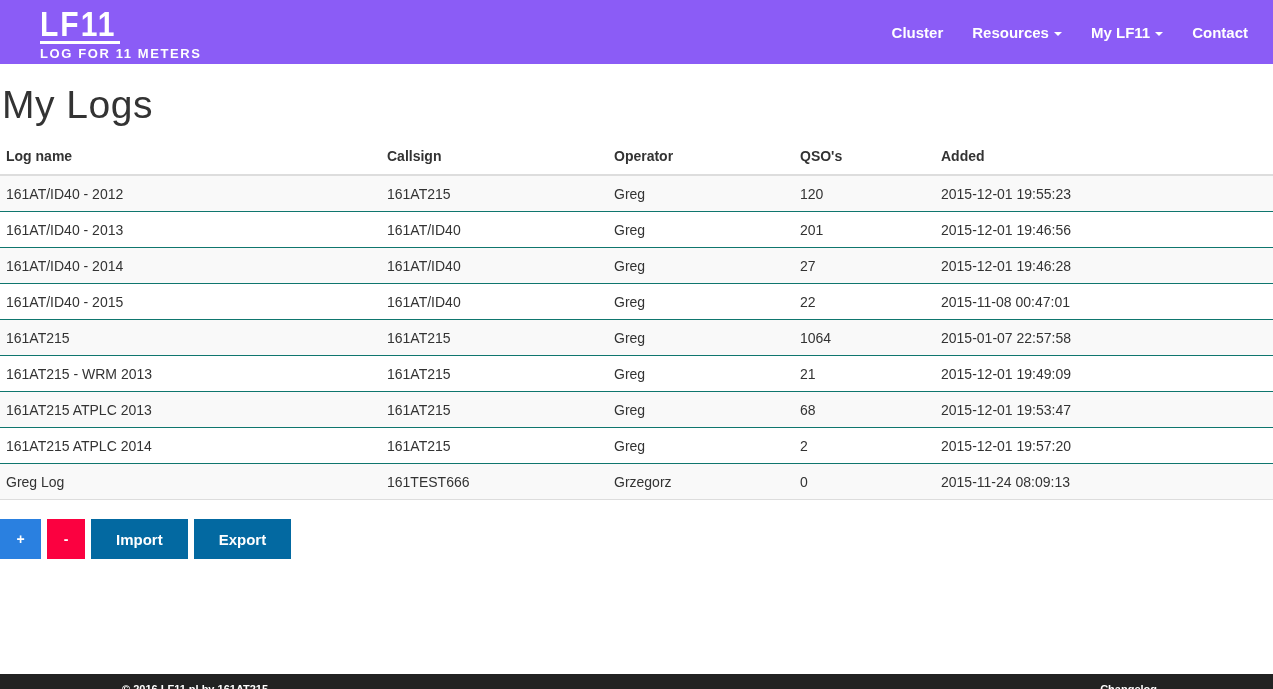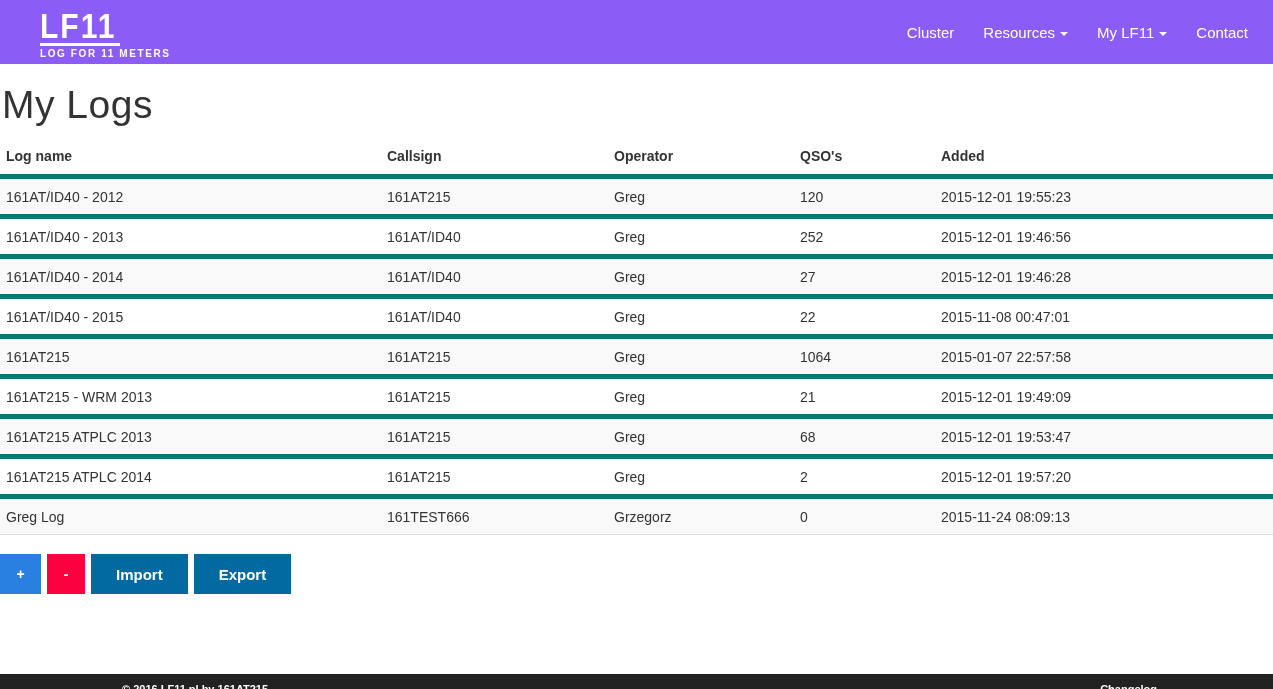--- a/index.html
+++ b/index.html
@@ -24,31 +24,31 @@
   .logo { color: #fff; cursor: pointer; padding-top: 4px; }
   .logo-main {
     font-size: 30px;
     font-weight: 700;
     letter-spacing: 2px;
     line-height: 1;
     transform: scaleY(1.15);
     transform-origin: top left;
   }
   .logo-underline { height: 3px; background: #fff; margin: 4px 0 2px 0; width: 80px; }
-  .logo-tagline { font-size: 10px; font-weight: 700; letter-spacing: 1.6px; white-space: nowrap; }
+  .logo-tagline { font-size: 13px; font-weight: 700; letter-spacing: 1.6px; white-space: nowrap; }
   .nav-menu {
     list-style: none;
     display: flex;
     gap: 29px;
     margin: 0; padding: 0;
   }
   .nav-item {
     color: #fff;
     font-size: 15px;
-    font-weight: 400;
+    font-weight: 700;
     cursor: pointer;
     white-space: nowrap;
   }
   .caret {
     display: inline-block;
     width: 0; height: 0;
     margin-left: 5px;
     vertical-align: middle;
     border-left: 4px solid transparent;
     border-right: 4px solid transparent;
@@ -71,21 +71,21 @@
     font-size: 14px;
   }
   .logs-table th {
     text-align: left;
     font-weight: 700;
     padding: 8px 8px 10px 6px;
     border-bottom: 2px solid #ddd;
   }
   .logs-table td {
     padding: 10px 8px 9px 6px;
-    border-top: 5px solid #0f766e;
+    border-top: 1px solid #0f766e;
   }
   .logs-table tbody tr:last-child td { border-bottom: 1px solid #ddd; }
   .logs-table tbody tr:nth-child(odd) { background: #f9f9f9; }
   .logs-table tbody tr { cursor: pointer; }
 
   
   .actions { display: flex; gap: 6px; margin-top: 19px; }
   .btn {
     border: none;
     color: #fff;
@@ -166,21 +166,21 @@
       <td>161AT/ID40 - 2012</td>
       <td>161AT215</td>
       <td>Greg</td>
       <td>120</td>
       <td>2015-12-01 19:55:23</td>
     </tr>
         <tr class="log-row">
       <td>161AT/ID40 - 2013</td>
       <td>161AT/ID40</td>
       <td>Greg</td>
-      <td>252</td>
+      <td>201</td>
       <td>2015-12-01 19:46:56</td>
     </tr>
         <tr class="log-row">
       <td>161AT/ID40 - 2014</td>
       <td>161AT/ID40</td>
       <td>Greg</td>
       <td>27</td>
       <td>2015-12-01 19:46:28</td>
     </tr>
         <tr class="log-row">

